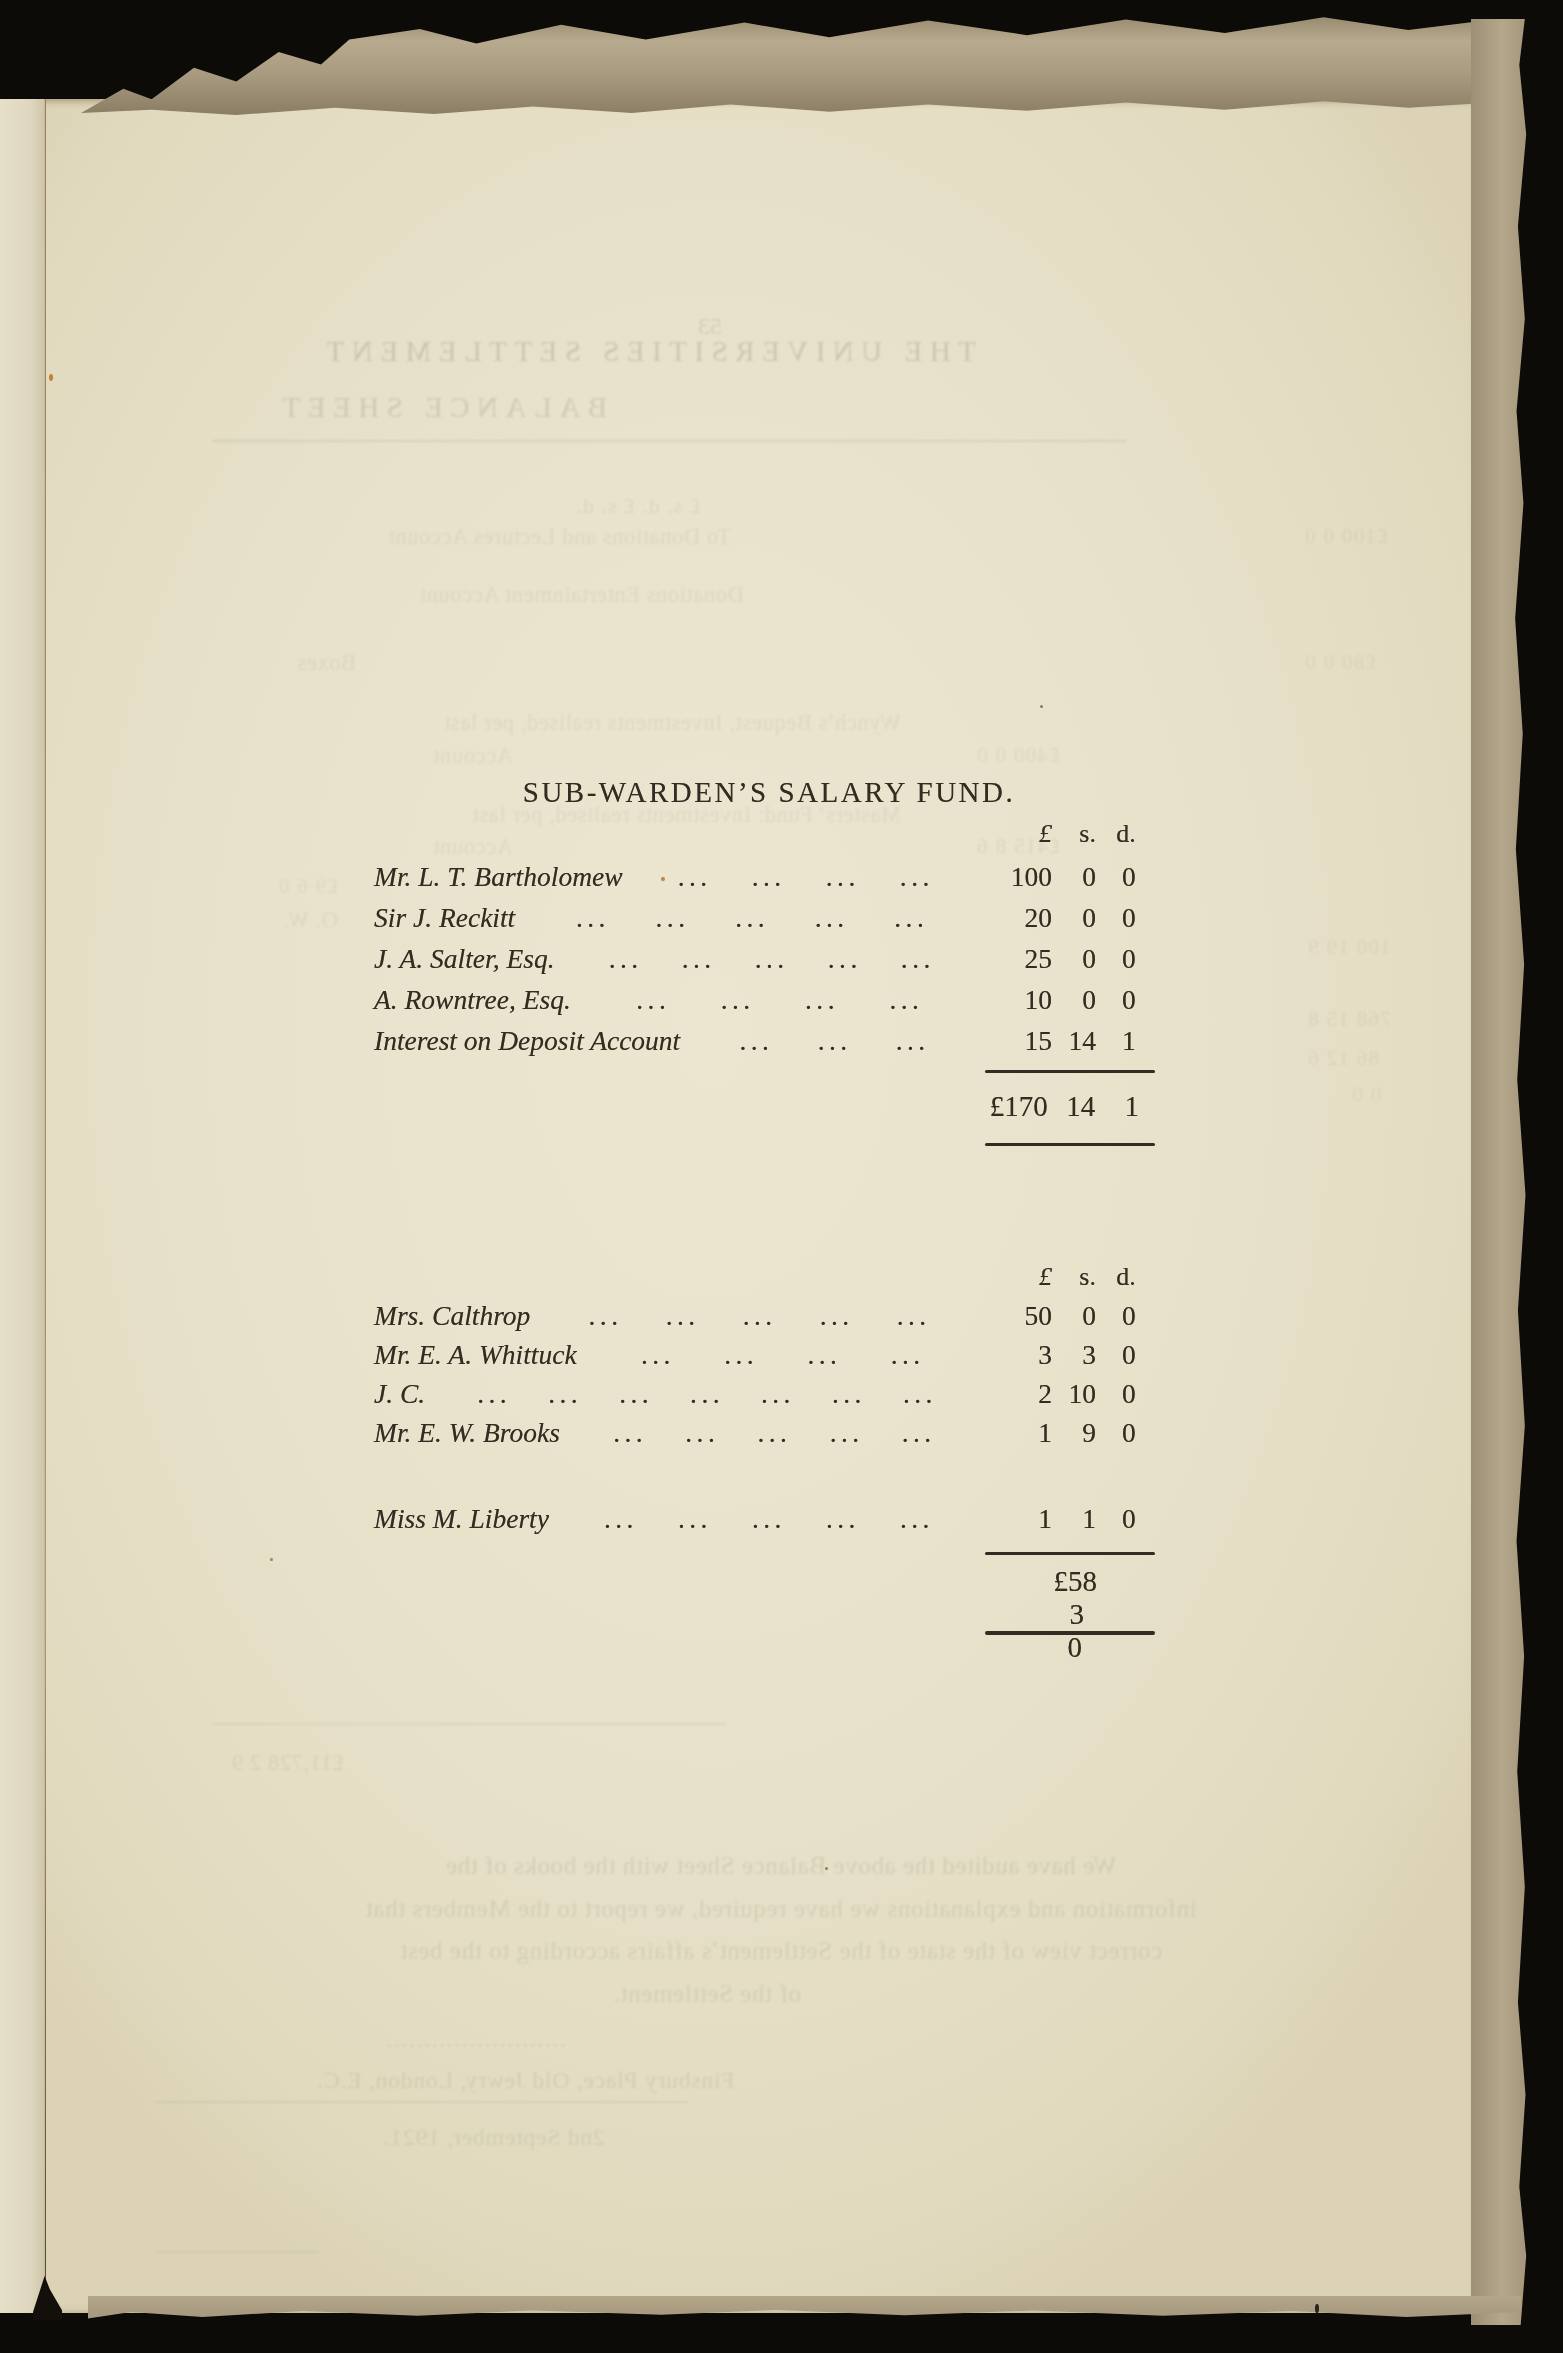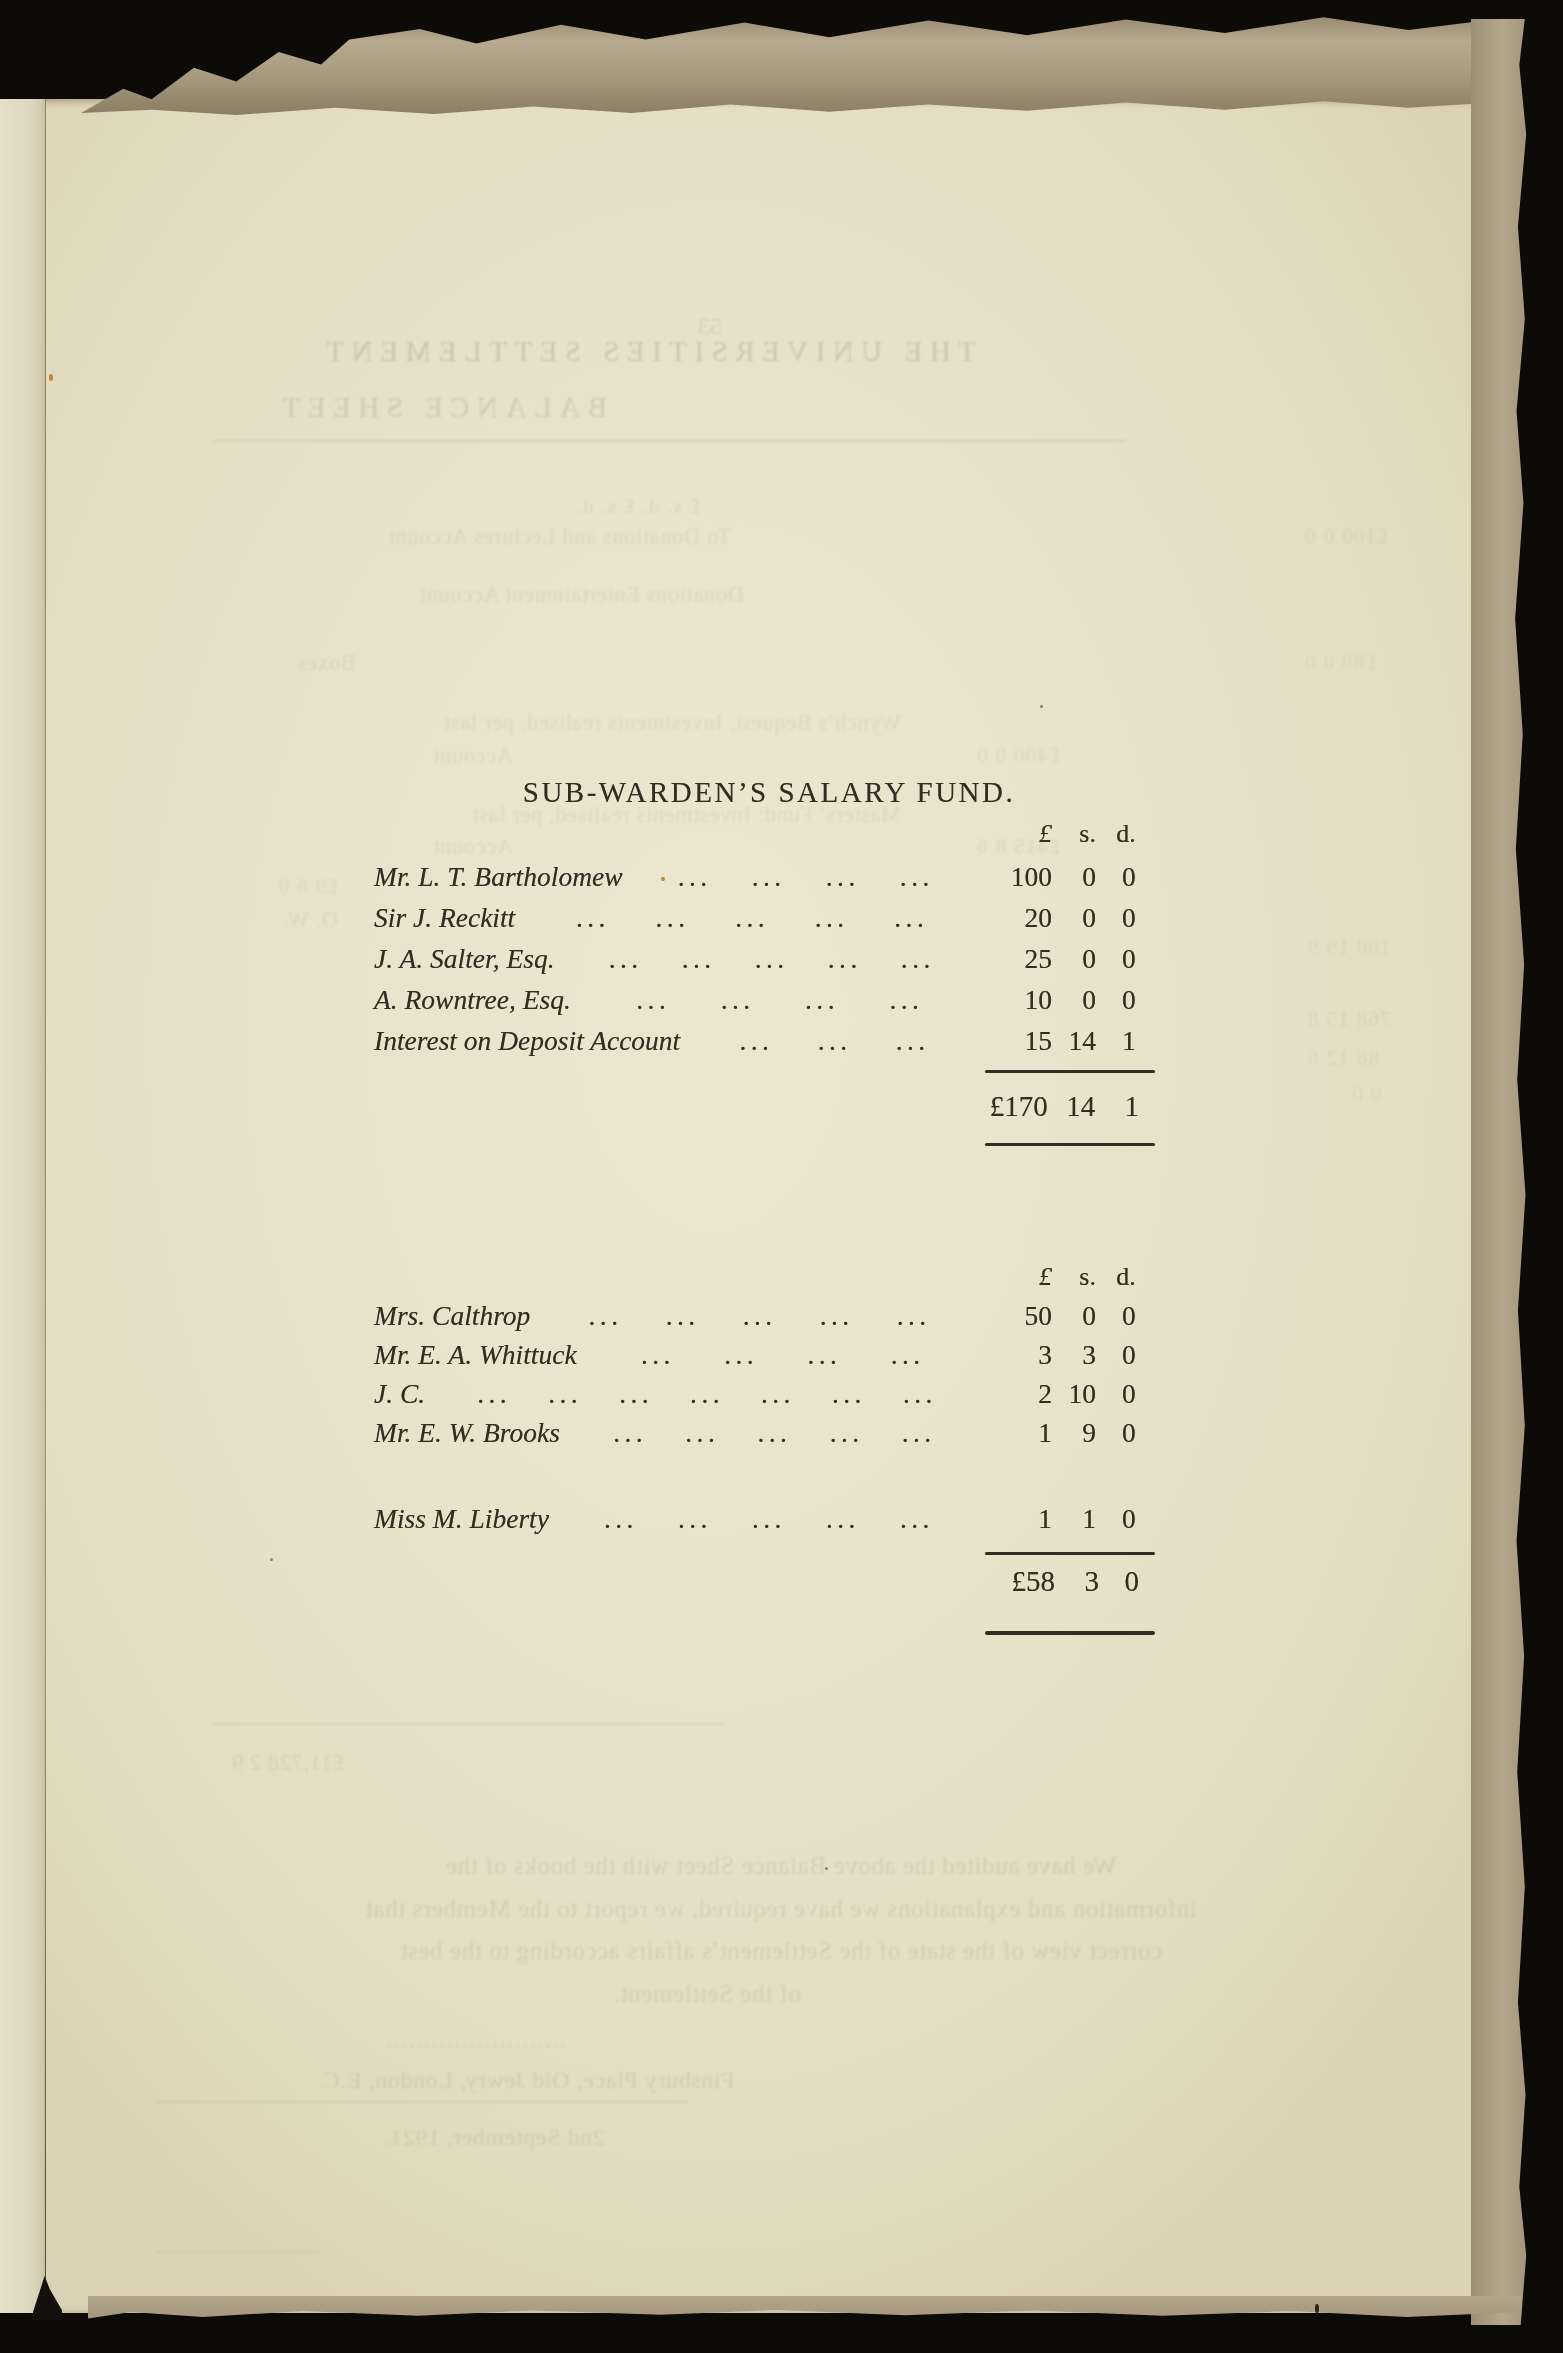--- a/index.html
+++ b/index.html
@@ -277,21 +277,21 @@
             <span>...</span>
           </span>
           <span class="amounts">
             <span class="c1">1</span>
             <span class="c2">1</span>
             <span class="c3">0</span>
           </span>
         </div>
       </div>
     <div class="rule" style="margin-top:13.8px;"></div>
-    <div class="amounts total" style="margin-top:10px;height:50px;align-items:flex-start;">
+    <div class="amounts total" style="margin-top:10px;height:50px;align-items:center;flex-direction:column;">
       <div class="c1">£58</div>
       <div class="c2">3</div>
       <div class="c3">0</div>
     </div>
     <div class="rule" style="margin-top:16.3px;"></div>
   </div>
 
   <div id="speck-layer">
       <div class="speck" style="left: 49px; top: 374px; width: 4.4px; height: 6.9px; background: rgb(192, 132, 51);"></div>
       <div class="speck" style="left: 661px; top: 877px; width: 3.8px; height: 4.4px; background: rgb(185, 138, 62);"></div>

